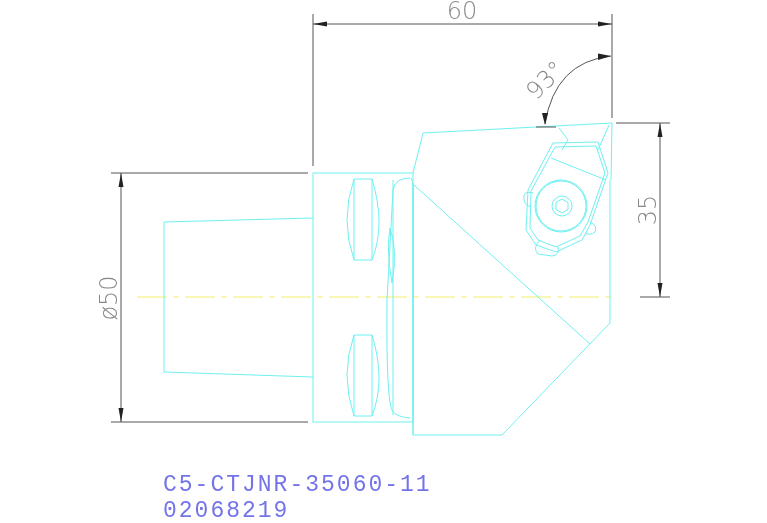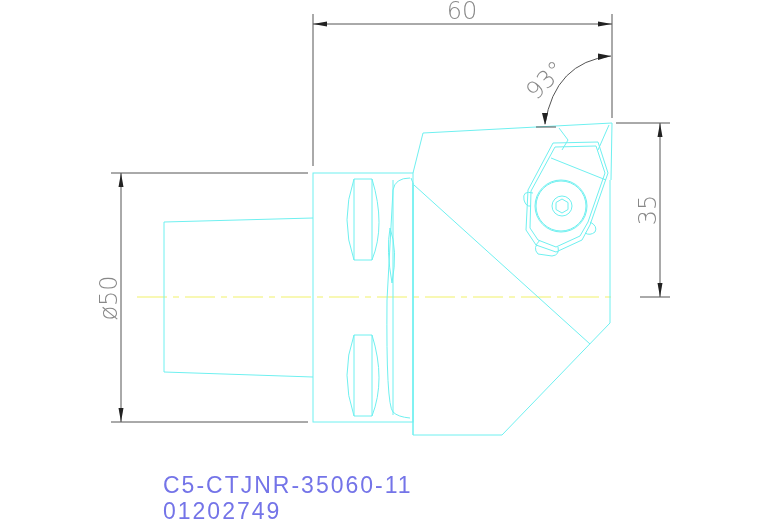--- a/index.html
+++ b/index.html
@@ -3,21 +3,21 @@
   <meta charset="utf-8">
   <style>
     html, body { margin: 0; padding: 0; background: #ffffff; }
     body { width: 767px; height: 523px; overflow: hidden; position: relative; font-family: "DejaVu Sans", sans-serif; }
     #canvas { position: absolute; left: 0; top: 0; width: 767px; height: 523px; }
     .cyan { stroke: #6ff0f0; fill: none; stroke-width: 1; }
     .dim { stroke: #555555; fill: none; stroke-width: 1; }
     .arrow { fill: #222222; stroke: none; }
     .center { stroke: #f2f26a; stroke-width: 1.2; fill: none; stroke-dasharray: 30 6 6 6; }
     .dimtext { font-family: "DejaVu Sans", sans-serif; font-weight: 200; fill: #888888; font-size: 24px; }
-    .label { position: absolute; left: 163px; font-family: Liberation Sans, sans-serif; font-weight: 200; color: #7474e8; font-size: 23px; letter-spacing: 2px; line-height: 26px; white-space: nowrap; }
+    .label { position: absolute; left: 163px; font-family: Liberation Mono, monospace; font-weight: 200; color: #7474e8; font-size: 23px; letter-spacing: 2px; line-height: 26px; white-space: nowrap; }
   </style>
 </head>
 <body>
 
 <svg id="canvas" viewBox="0 0 767 523" xmlns="http://www.w3.org/2000/svg">
 
   <line class="center" x1="137" y1="297" x2="612" y2="297"></line>
 
   <g>
     <polyline class="cyan" points="313,218 164,222 164,372 313,377"></polyline>
@@ -92,13 +92,13 @@
     <line class="dim" x1="111" y1="173" x2="308" y2="173"></line>
     <line class="dim" x1="111" y1="422" x2="308" y2="422"></line>
     <line class="dim" x1="121" y1="173" x2="121" y2="422"></line>
     <polygon class="arrow" points="121,173 118.5,187 123.5,187"></polygon>
     <polygon class="arrow" points="121,422 118.5,408 123.5,408"></polygon>
     <text class="dimtext" x="0" y="0" transform="translate(117,298) rotate(-90)" text-anchor="middle">ø50</text>
   </g>
 </svg>
 
 <div class="label" style="top:472px;">C5-CTJNR-35060-11</div>
-<div class="label" style="top:498px;">01202749</div>
+<div class="label" style="top:498px;">02068219</div>
 
 </body></html>

